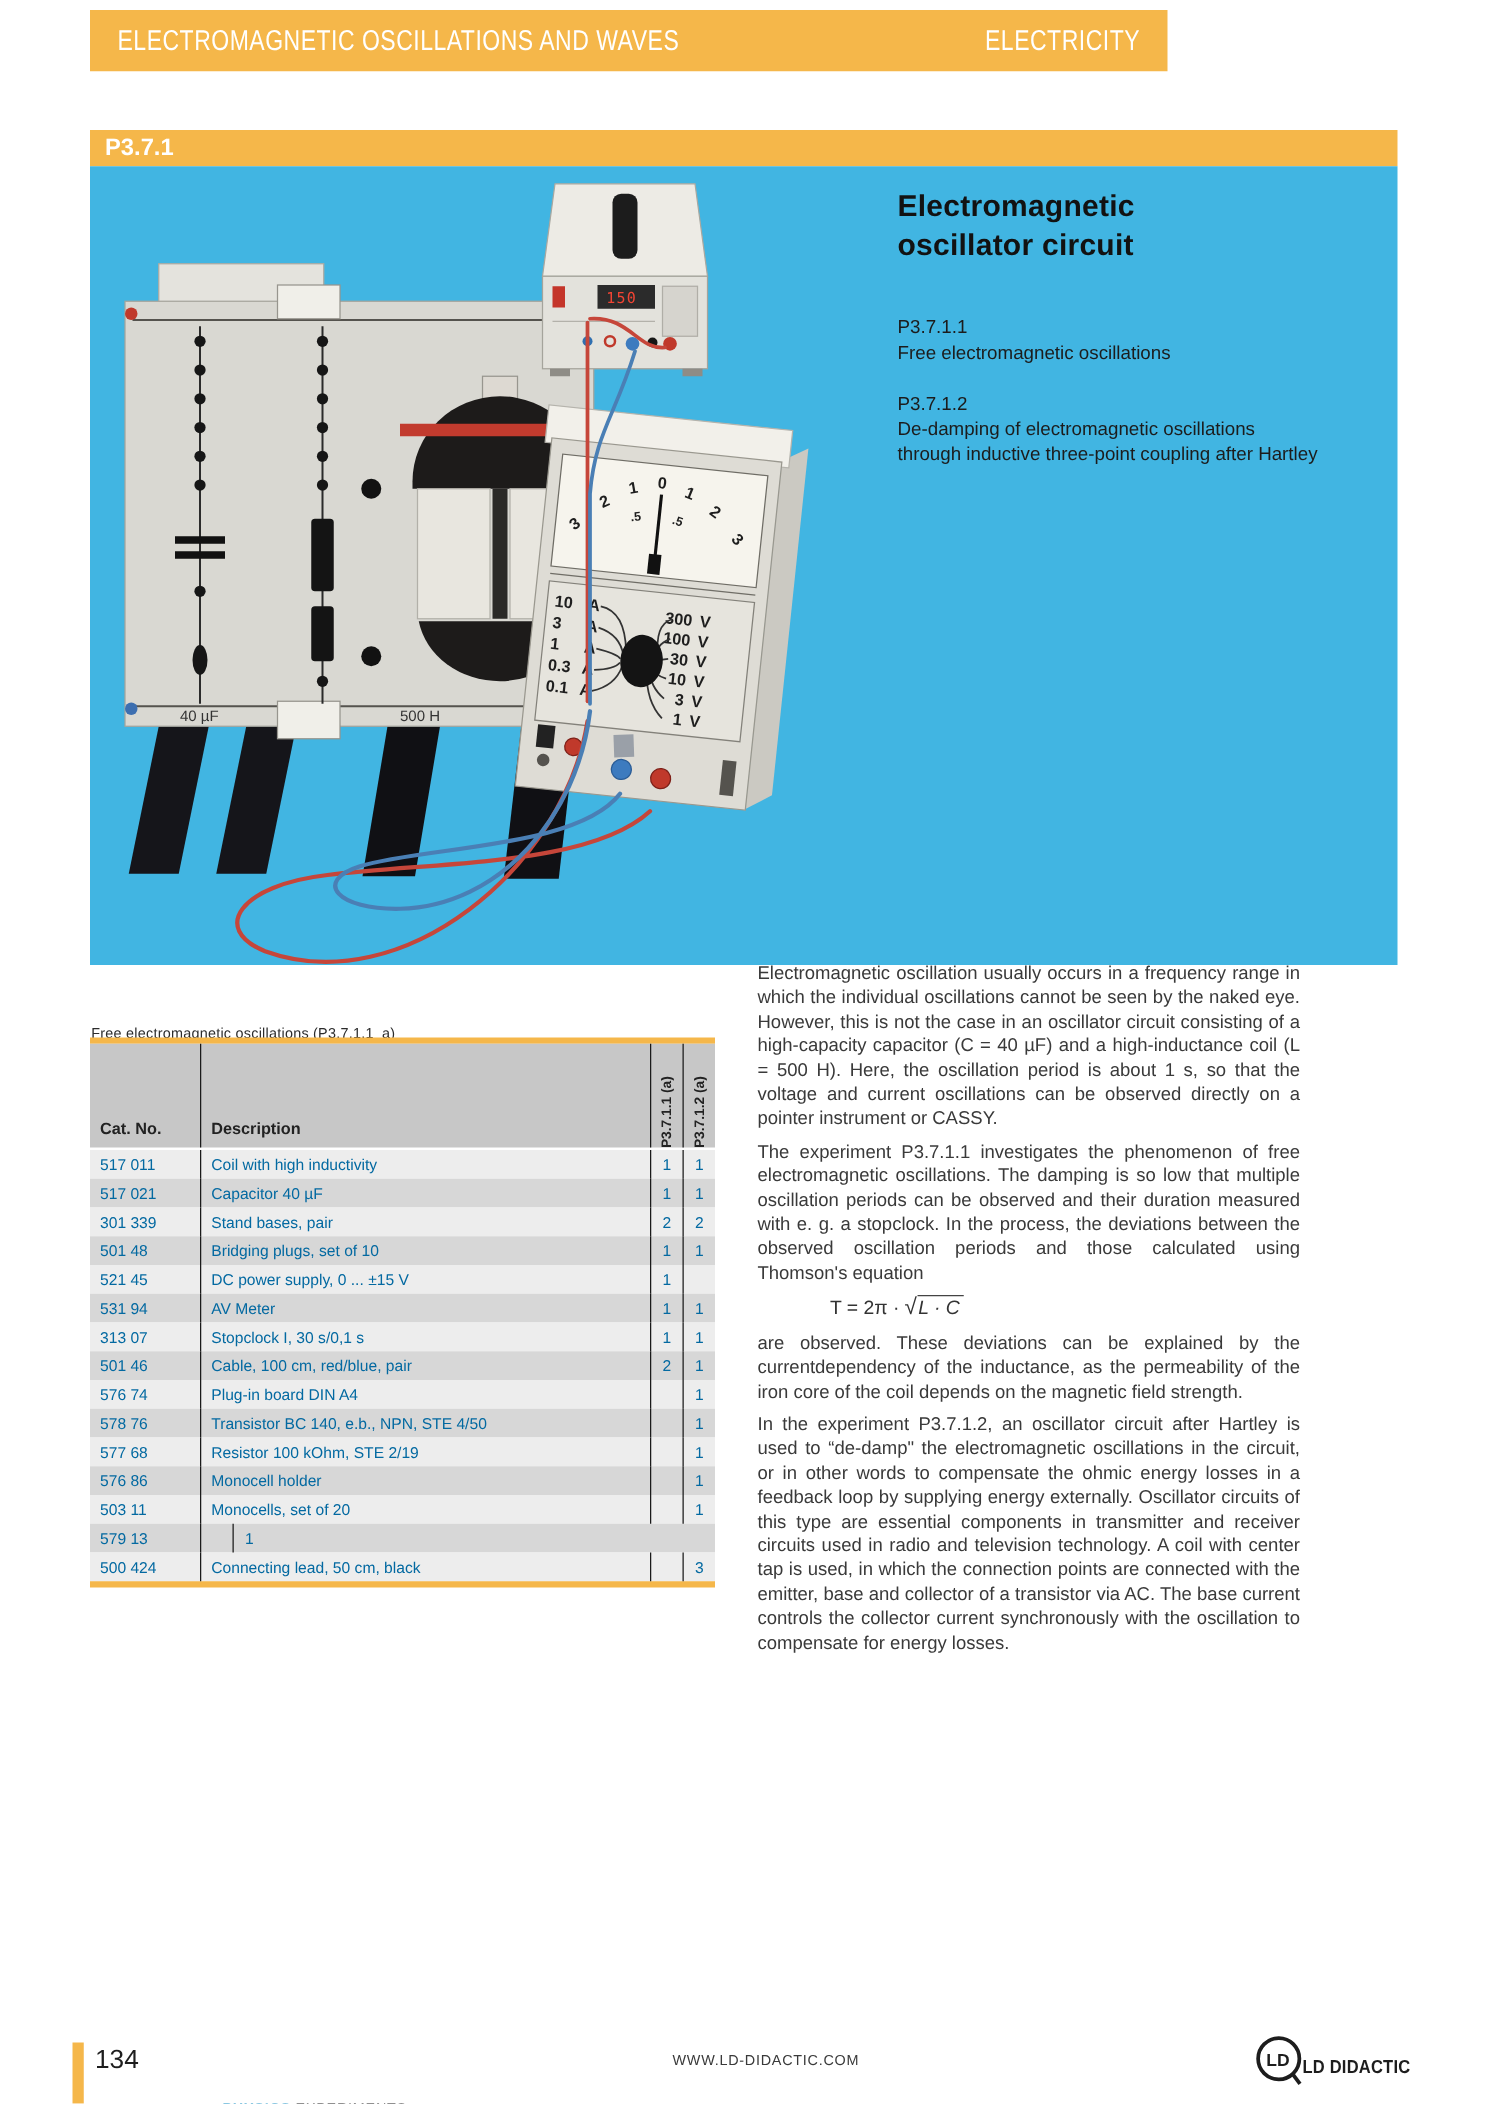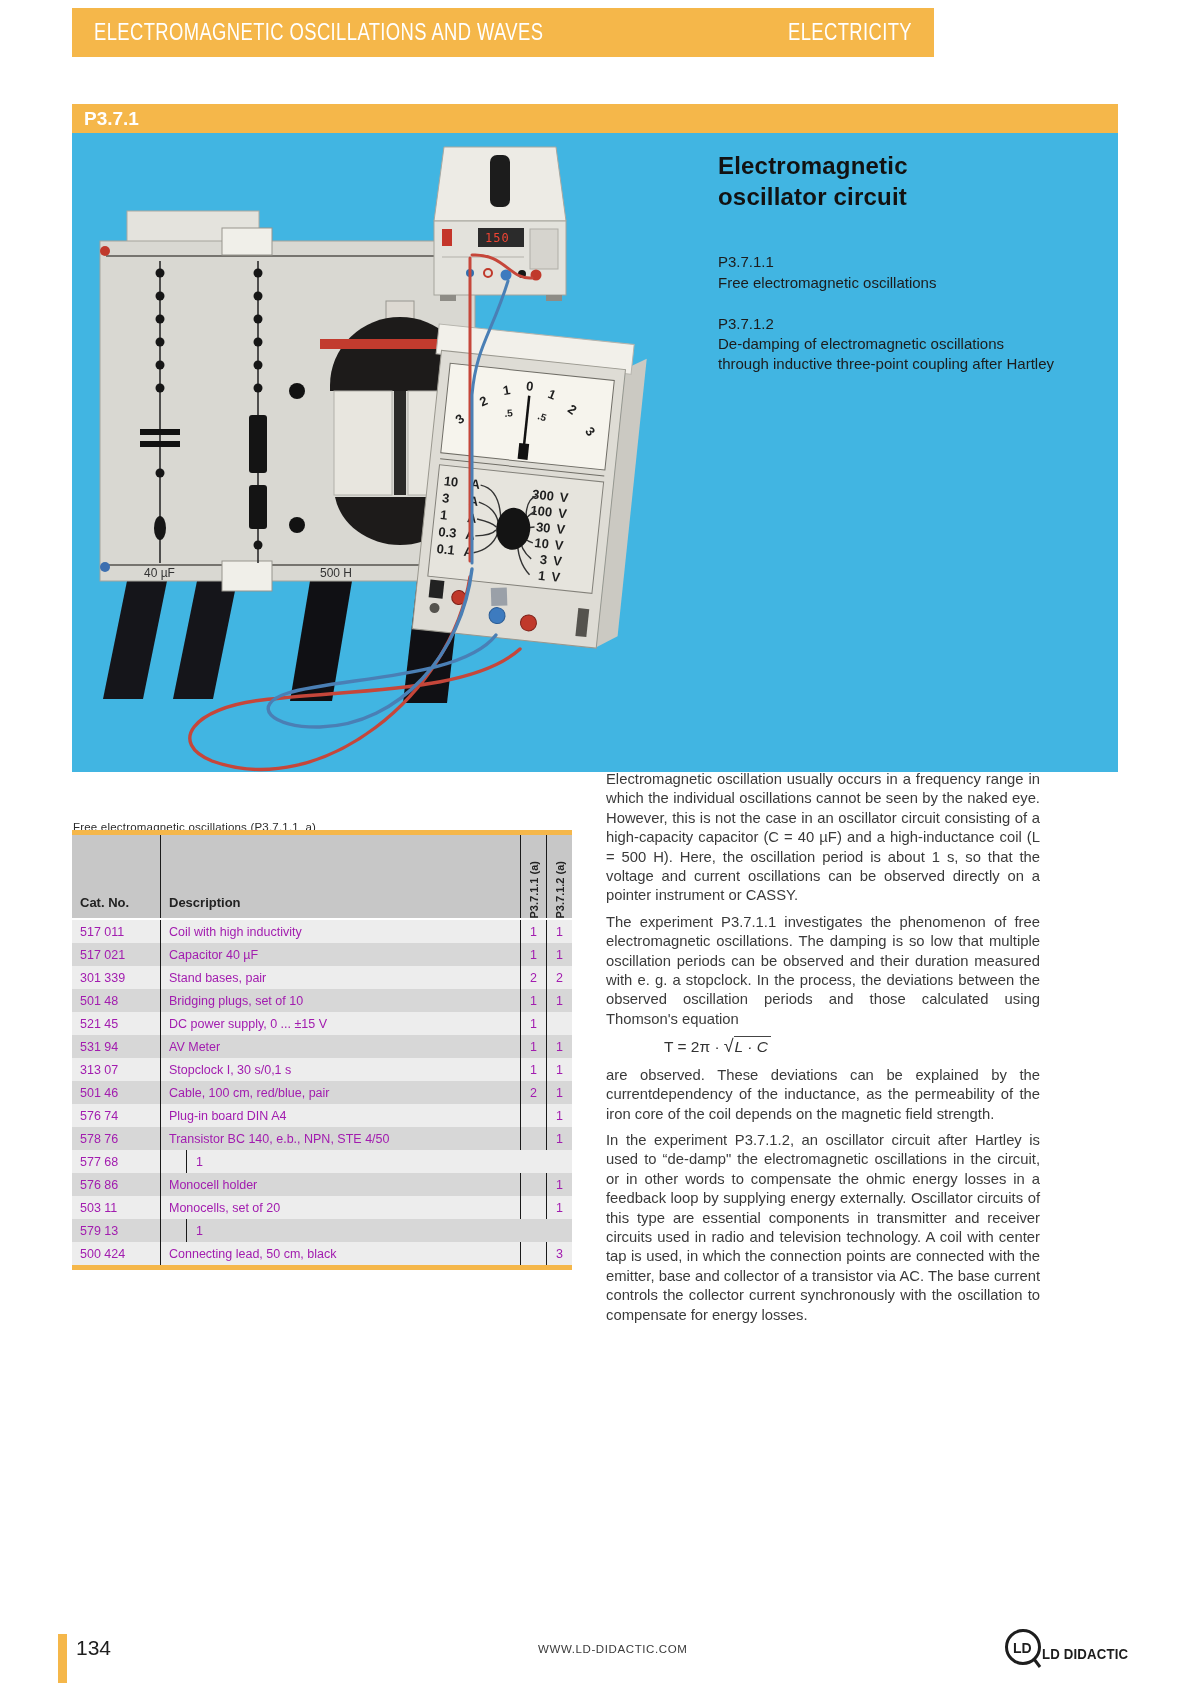--- a/index.html
+++ b/index.html
@@ -36,21 +36,21 @@
   .ptable{position:absolute;left:72px;top:830px;width:500px;font-size:12.5px;}
   .t-accent{height:5px;background:var(--accent-orange);}
   .thead{display:flex;background:#C7C7C7;height:85px;border-bottom:2px solid #fff;box-sizing:border-box;}
   .hcat{width:88px;display:flex;align-items:flex-end;padding:0 0 8px 8px;box-sizing:border-box;font-weight:bold;font-size:13px;}
   .hdesc{width:360px;display:flex;align-items:flex-end;padding:0 0 8px 8px;box-sizing:border-box;
          font-weight:bold;font-size:13px;border-left:1px solid #1a1a1a;}
   .hq{width:26px;display:flex;align-items:flex-end;justify-content:center;border-left:1px solid #1a1a1a;box-sizing:border-box;}
   .hq span{writing-mode:vertical-rl;transform:rotate(180deg);font-size:11px;font-weight:bold;
            white-space:nowrap;padding-bottom:1px;}
   .tbody{}
-  .trow{display:flex;height:23px;color:#a21caf;}
+  .trow{display:flex;height:23px;color:#0369a1;}
   .trow:nth-child(odd){background:#EDEDED;}
   .trow:nth-child(even){background:#D7D7D7;}
   .tcell{display:flex;align-items:center;box-sizing:border-box;height:100%;}
   .tcell.cat{width:88px;padding-left:8px;}
   .tcell.desc{width:360px;padding-left:8px;border-left:1px solid #1a1a1a;}
   .tcell.q1,.tcell.q2{width:26px;justify-content:center;border-left:1px solid #1a1a1a;}
   
   .body-col{position:absolute;left:606px;top:770px;width:434px;font-size:14.8px;
             line-height:19.4px;text-align:justify;color:#3a3a3a;}
   .body-col p{margin:0 0 7px 0;}
@@ -329,20 +329,21 @@
           <div class="tcell q2">1</div>
         </div>
         <div class="trow">
           <div class="tcell cat">578 76</div>
           <div class="tcell desc">Transistor BC 140, e.b., NPN, STE 4/50</div>
           <div class="tcell q1"></div>
           <div class="tcell q2">1</div>
         </div>
         <div class="trow">
           <div class="tcell cat">577 68</div>
+          <div class="tcell desc">Resistor 100 kOhm, STE 2/19</div>
           <div class="tcell q1"></div>
           <div class="tcell q2">1</div>
         </div>
         <div class="trow">
           <div class="tcell cat">576 86</div>
           <div class="tcell desc">Monocell holder</div>
           <div class="tcell q1"></div>
           <div class="tcell q2">1</div>
         </div>
         <div class="trow">

